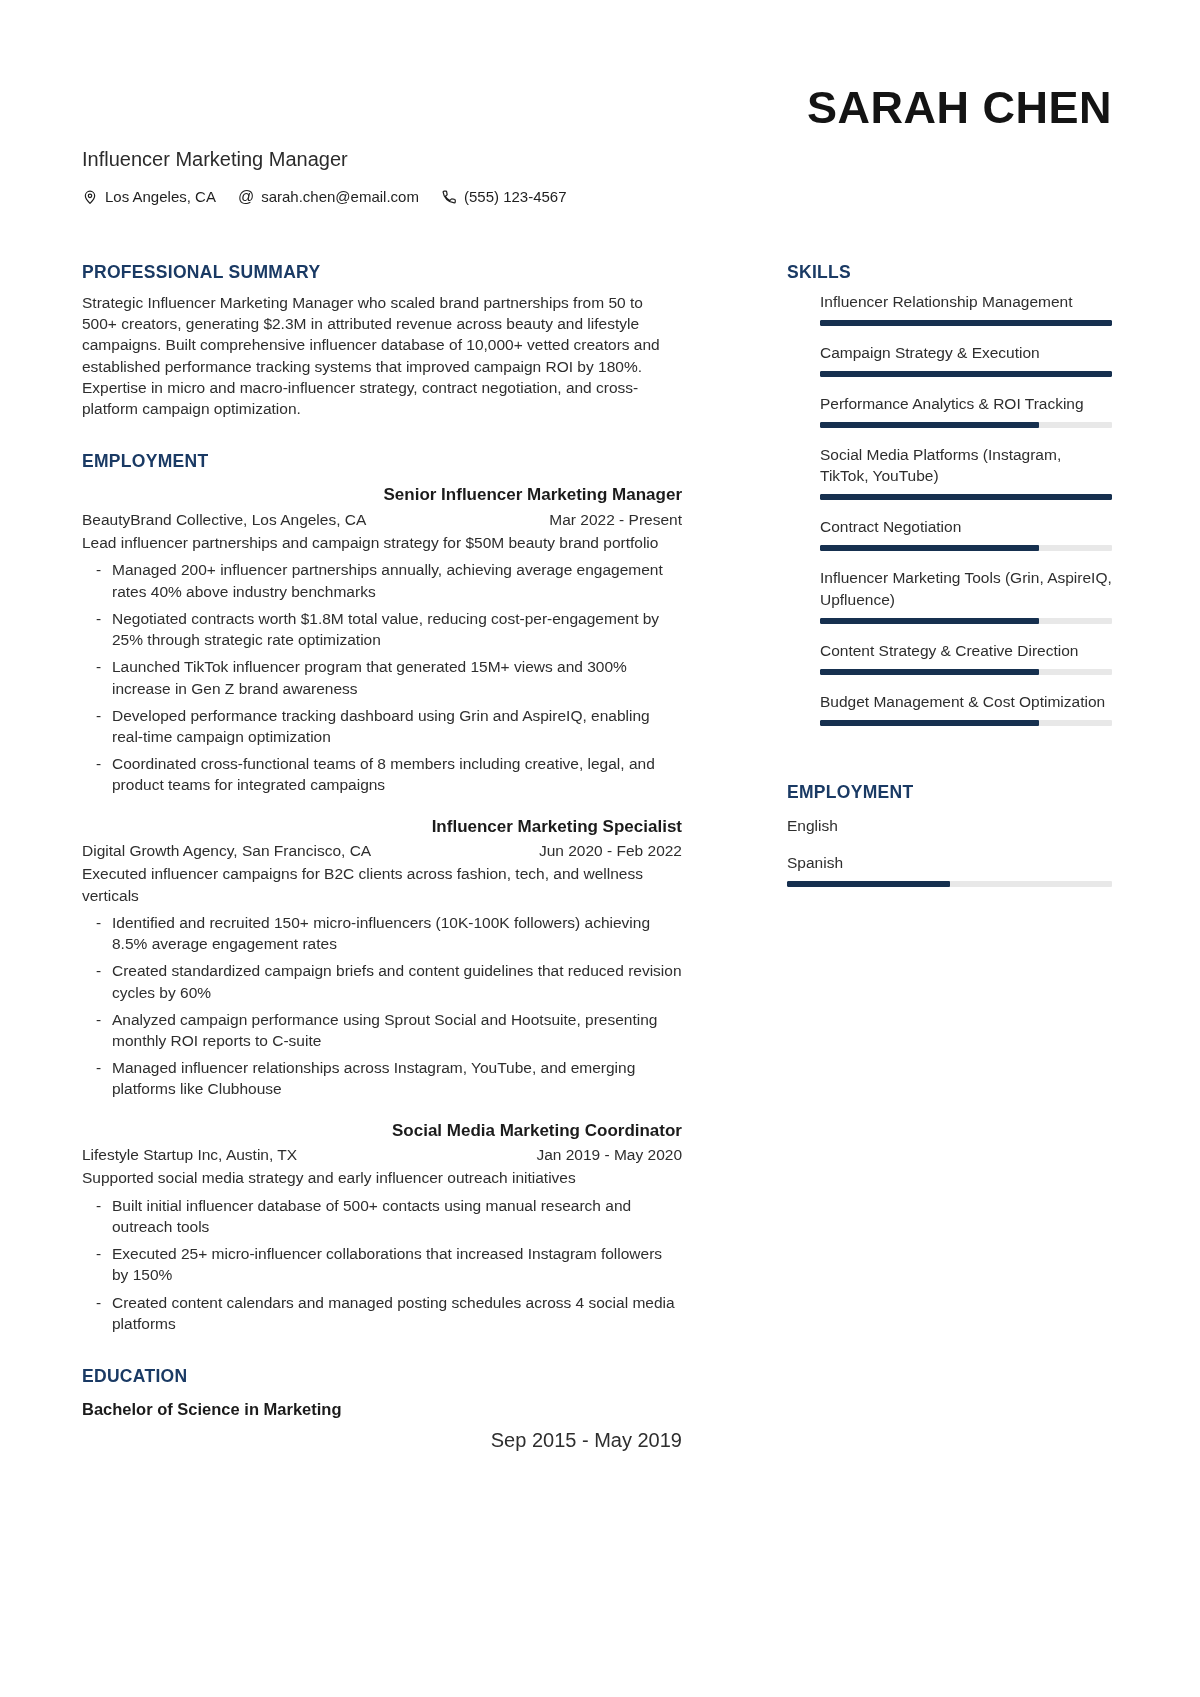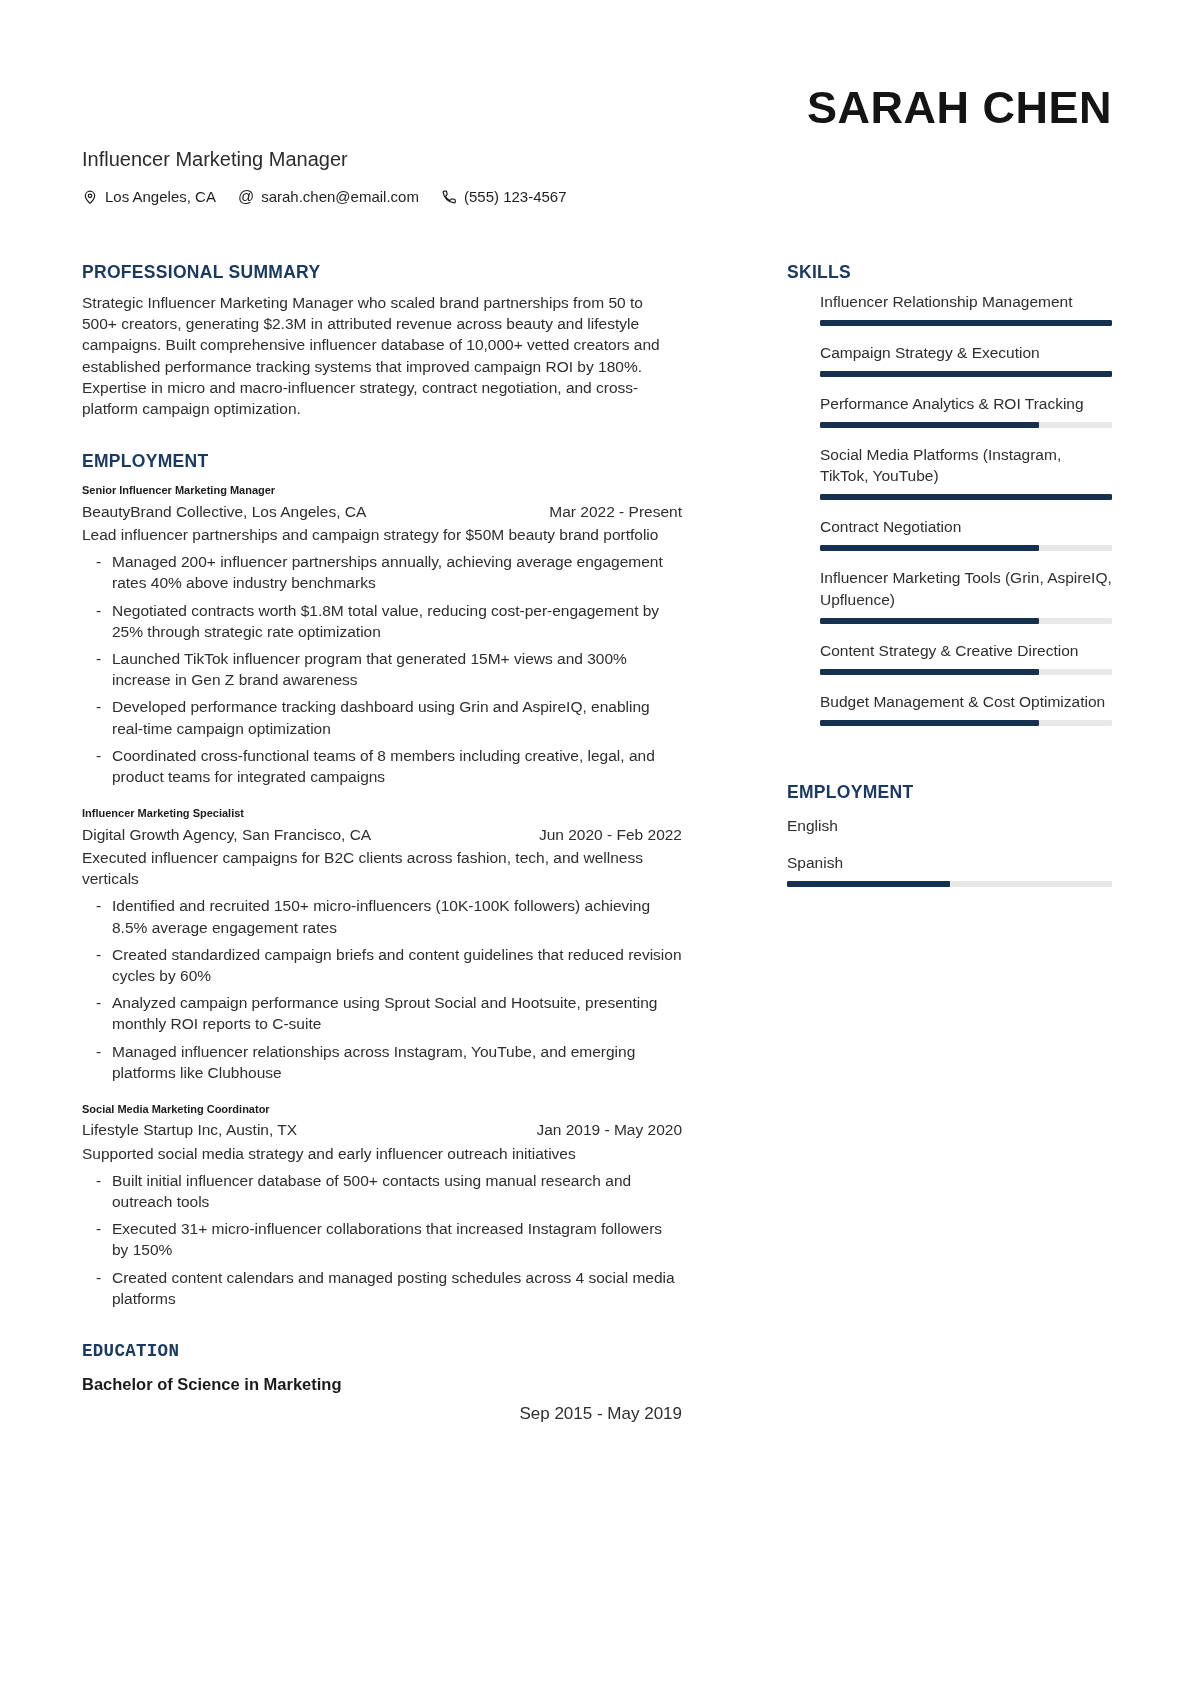--- a/index.html
+++ b/index.html
@@ -62,36 +62,36 @@
   .main-col .section-heading.first { margin-top: 54px; }
   .summary-text {
     margin-top: 9px;
     font-size: 15.5px;
     line-height: 1.37;
     color: var(--text);
   }
   .employment-heading { margin-top: 32px; }
   .job { margin-top: 11px; }
   .job + .job { margin-top: 19px; }
-  .job-title { font-size: 11px; font-weight: 700; color: #1b1b1b; line-height: 1.38; }
+  .job-title { font-size: 17px; font-weight: 700; color: #1b1b1b; line-height: 1.38; text-align: right; }
   .job-meta { display: flex; justify-content: space-between; margin-top: 2px; font-size: 15.5px; line-height: 1.37; }
   .job-dates { white-space: nowrap; }
   .job-desc { margin-top: 2px; font-size: 15.5px; line-height: 1.37; }
   .bullet-list { list-style: none; margin-top: 6px; }
   .bullet-list li {
     position: relative;
     padding-left: 30px;
     font-size: 15.5px;
     line-height: 1.37;
     margin-bottom: 6px;
   }
   .bullet-list li::before { content: "-"; position: absolute; left: 14px; top: 0; }
-  .education-heading { margin-top: 32px; font-family: Liberation Mono, monospace; }
+  .education-heading { margin-top: 32px; }
   .degree { margin-top: 11px; font-size: 16.5px; font-weight: 700; color: #1b1b1b; line-height: 1.38; }
-  .edu-dates { margin-top: 6px; font-size: 17px; line-height: 1.37; text-align: right; }
+  .edu-dates { margin-top: 6px; font-size: 20px; line-height: 1.37; text-align: right; }
   
   .skills-heading { margin-top: 54px; }
   .skill { margin-top: 8px; margin-bottom: 16px; margin-left: 33px; }
   .skill-label, .lang-label { font-size: 15.5px; line-height: 1.36; color: var(--text); }
   .bar { margin-top: 8px; width: 100%; height: 6px; background: var(--bar-track); border-radius: 1px; overflow: hidden; }
   .bar-fill { height: 100%; width: 0%; background: var(--bar-fill); border-radius: 1px; }
   .languages-heading { margin-top: 56px; }
   .lang { margin-top: 12px; }
   .lang + .lang { margin-top: 16px; }
   .lang .bar { margin-top: 8px; }
@@ -168,21 +168,21 @@
 
       <div class="job">
         <div class="job-title">Social Media Marketing Coordinator</div>
         <div class="job-meta">
           <span class="job-company">Lifestyle Startup Inc, Austin, TX</span>
           <span class="job-dates">Jan 2019 - May 2020</span>
         </div>
         <div class="job-desc">Supported social media strategy and early influencer outreach initiatives</div>
         <ul class="bullet-list">
           <li>Built initial influencer database of 500+ contacts using manual research and outreach tools</li>
-          <li>Executed 31+ micro-influencer collaborations that increased Instagram followers by 150%</li>
+          <li>Executed 25+ micro-influencer collaborations that increased Instagram followers by 150%</li>
           <li>Created content calendars and managed posting schedules across 4 social media platforms</li>
         </ul>
       </div>
     </section>
 
     <section>
       <h2 class="section-heading education-heading">EDUCATION</h2>
       <div class="degree">Bachelor of Science in Marketing</div>
       <div class="edu-dates">Sep 2015 - May 2019</div>
     </section>

